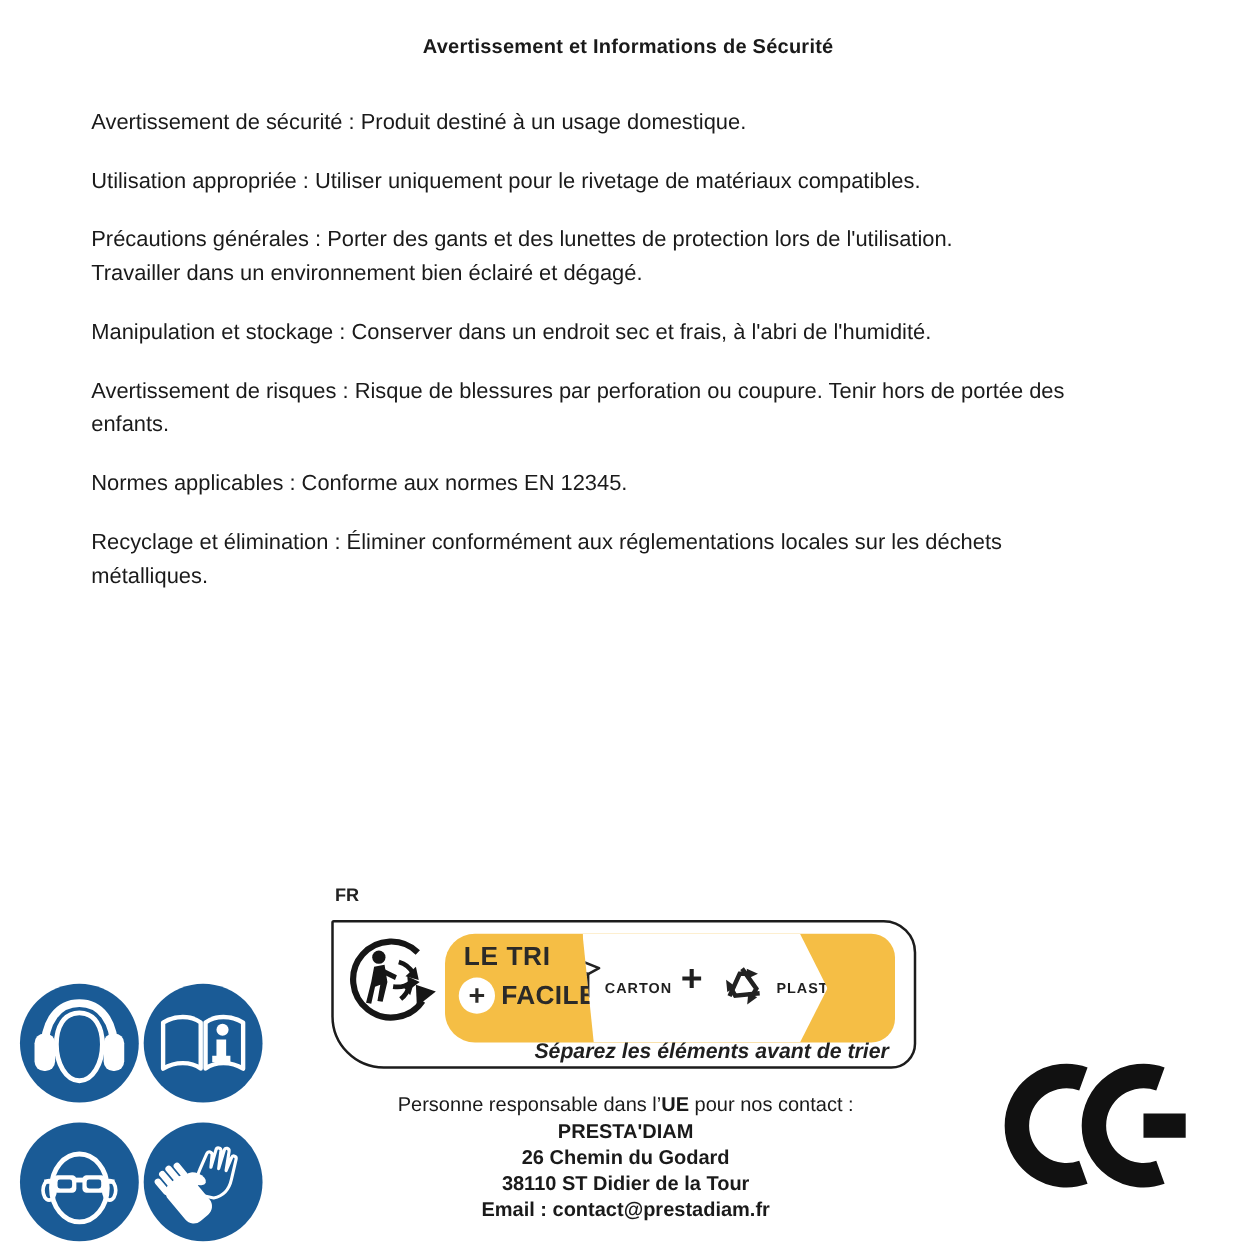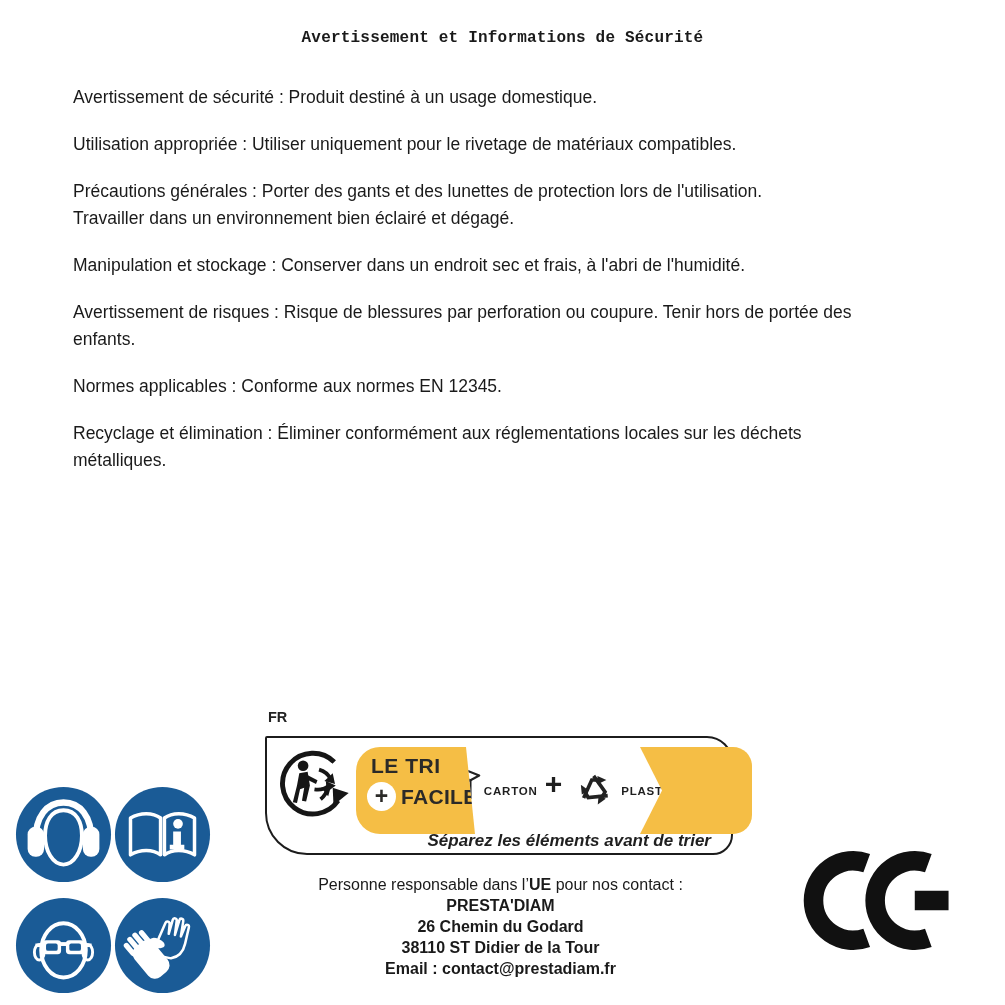--- a/index.html
+++ b/index.html
@@ -3,21 +3,21 @@
 <meta charset="utf-8">
 <style>
   html,body{margin:0;padding:0;}
   body{
     width:1005px;height:1005px;position:relative;background:#ffffff;
     font-family:"Liberation Sans","DejaVu Sans",sans-serif;color:#1a1a1a;
     overflow:hidden;
   }
   .doc-title{
     position:absolute;top:29px;left:0;right:0;text-align:center;
-    font-size:16px;font-weight:bold;letter-spacing:.2px;font-family:Liberation Mono, monospace;
+    font-size:16px;font-weight:bold;letter-spacing:.2px;
   }
   .text-block{position:absolute;left:73px;top:84px;width:895px;}
   .text-block p{
     margin:0 0 20px 0;font-size:17.5px;line-height:27px;white-space:pre-line;
   }
 
   
   .icons-grid{
     position:absolute;left:15px;top:786px;
     display:grid;grid-template-columns:97px 97px;grid-auto-rows:97px;
@@ -157,21 +157,21 @@
       <path d="M36 37 L52 45 L50 50 L34 42 Z" fill="#161616"></path>
       <path d="M54 31 C61 33 66 37 69 43" fill="none" stroke="#161616" stroke-width="5"></path>
       <polygon points="72,36 75,50 61,46" fill="#161616"></polygon>
       <path d="M48 57 C55 58 61 57 66 53" fill="none" stroke="#161616" stroke-width="5"></path>
       <polygon points="63,46 76,52 64,61" fill="#161616"></polygon>
       <path d="M56 70 C61 66 64 61 65 56" fill="none" stroke="#161616" stroke-width="5"></path>
       <polygon points="57,55 70,52 66,66" fill="#161616"></polygon>
     </svg>
   </span>
 
-  <div class="band" id="band" style="background: rgb(245, 190, 69); padding-left: 36px;">
+  <div class="band" id="band" style="background: rgb(245, 190, 69);">
     <div class="headline">
       <div class="l1">LE TRI</div>
       <div class="l2">
         <span class="plus-circle">+</span>
         <span class="fac">FACILE</span>
       </div>
     </div>
 
     <div class="bubble">
       <span class="mat">

